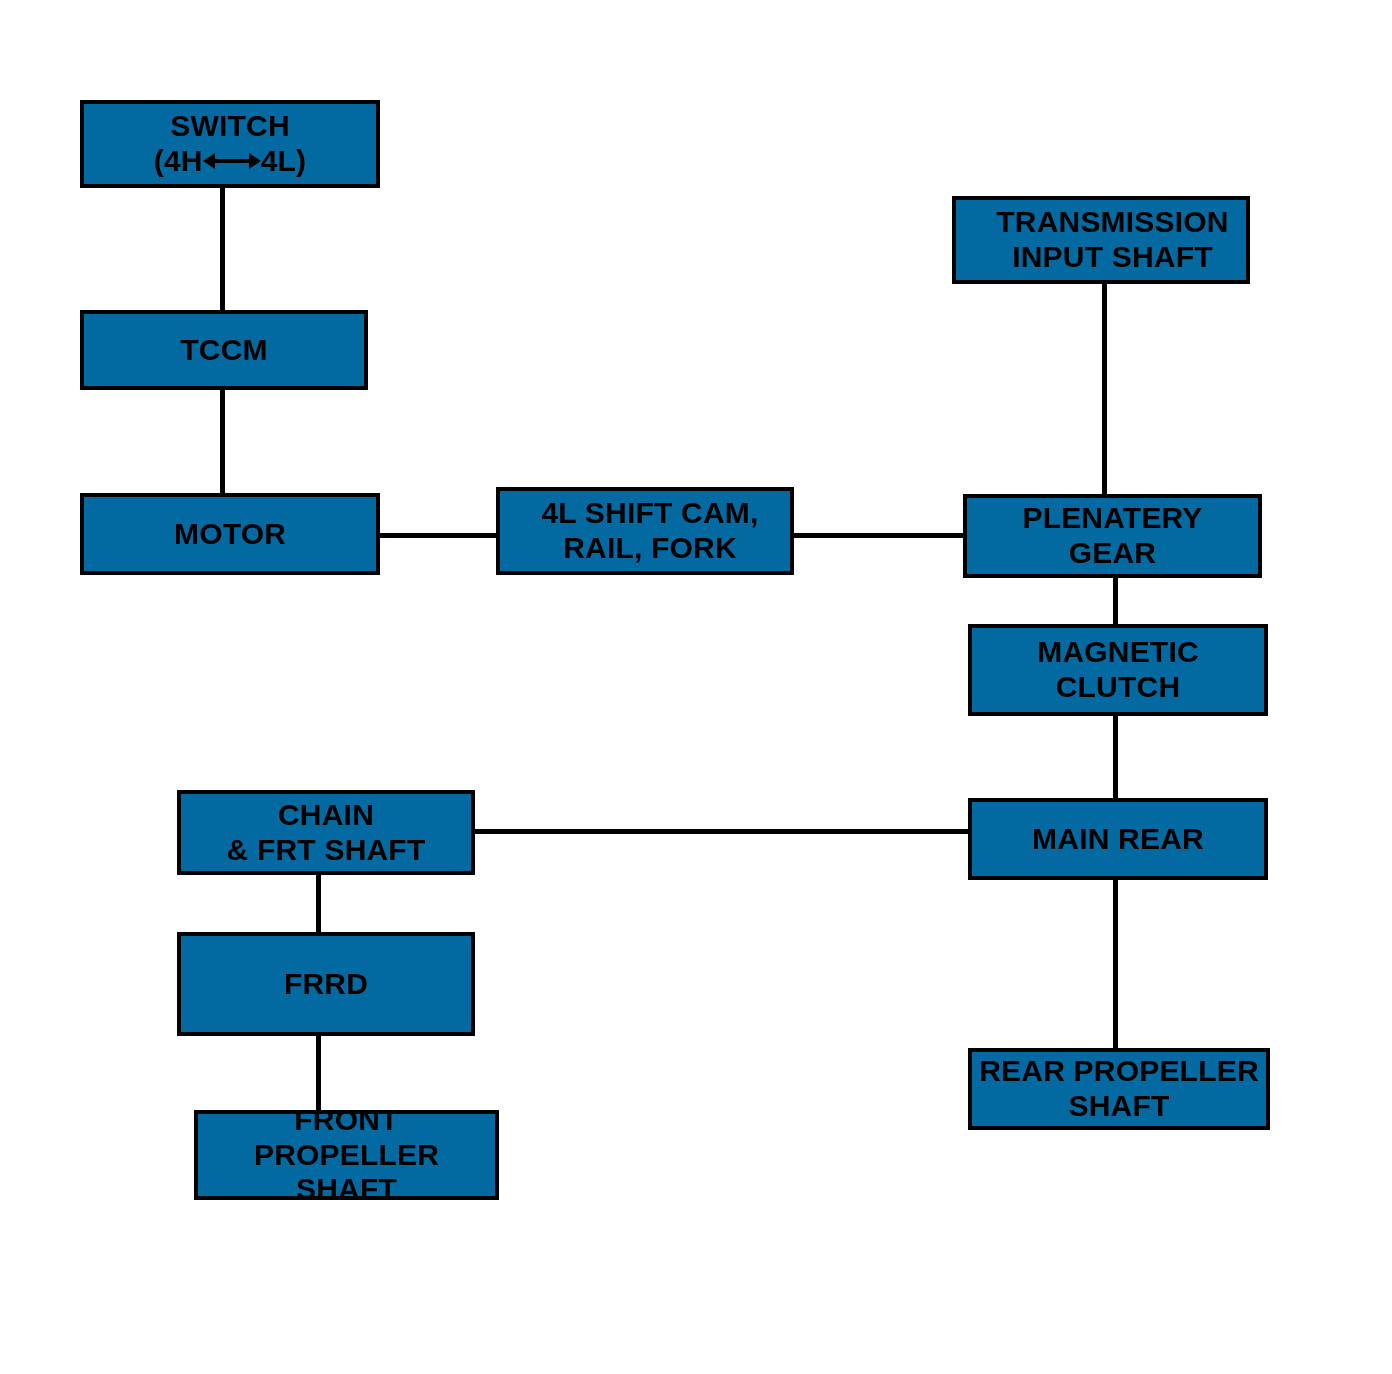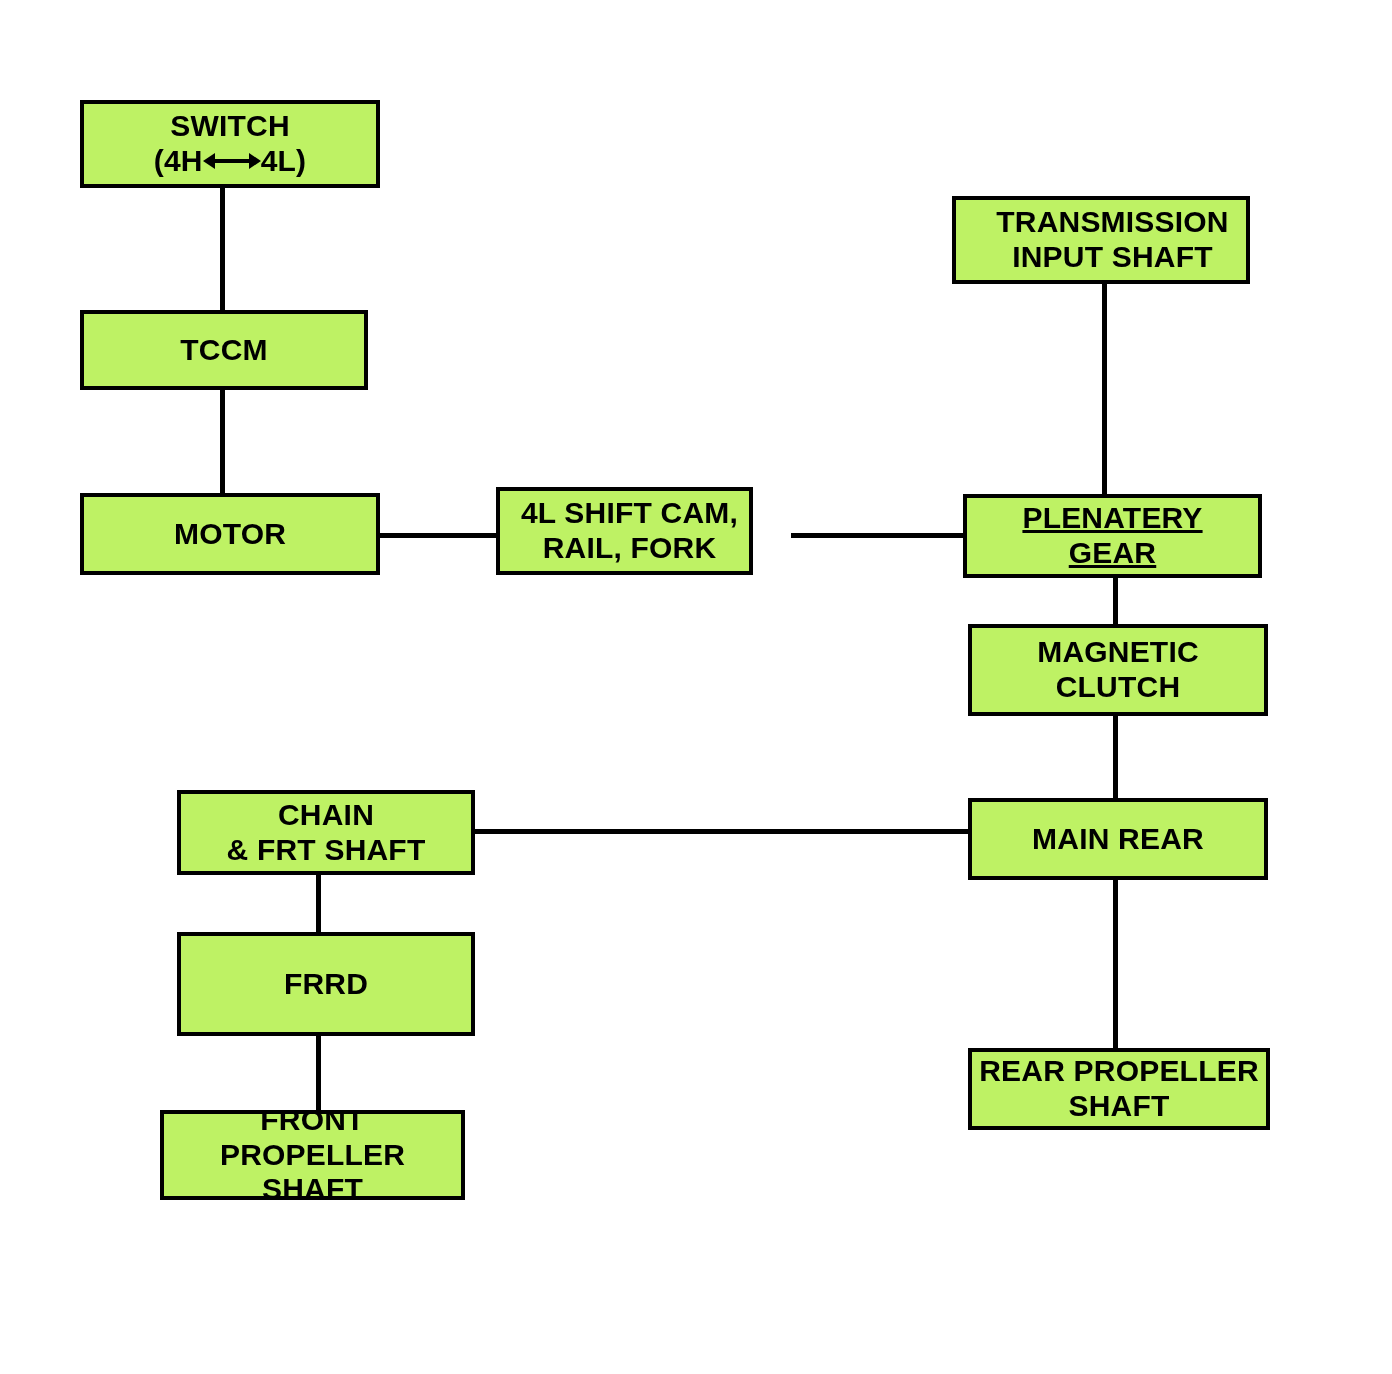--- a/index.html
+++ b/index.html
@@ -15,21 +15,21 @@
     position: relative;
     width: 1392px;
     height: 1374px;
     background: #ffffff;
     overflow: hidden;
   }
   .node-box {
     position: absolute;
     box-sizing: border-box;
     border: 4px solid #000000;
-    background: #bef264;
+    background: #0369a1;
     display: flex;
     align-items: center;
     justify-content: center;
     text-align: center;
     z-index: 3;
   }
   .node-label {
     font-family: "Liberation Sans", sans-serif;
     font-size: 30px;
     font-weight: 700;
@@ -136,31 +136,31 @@
   </div>
 
   <div class="node-box" style="left:80px; top:310px; width:288px; height:80px;">
     <span class="node-label">TCCM</span>
   </div>
 
   <div class="node-box" style="left:80px; top:493px; width:300px; height:82px;">
     <span class="node-label">MOTOR</span>
   </div>
 
-  <div class="node-box" style="left:496px; top:487px; width:257px; height:88px;padding-left:10px;">
+  <div class="node-box" style="left:496px; top:487px; width:298px; height:88px;padding-left:10px;">
     <span class="node-label">4L SHIFT CAM,
 RAIL, FORK</span>
   </div>
 
   <div class="node-box" style="left:952px; top:196px; width:298px; height:88px;padding-left:23px;">
     <span class="node-label">TRANSMISSION
 INPUT SHAFT</span>
   </div>
 
-  <div class="node-box" style="left:963px; top:494px; width:299px; height:84px;text-decoration:underline;">
+  <div class="node-box" style="left:963px; top:494px; width:299px; height:84px;">
     <span class="node-label">PLENATERY
 GEAR</span>
   </div>
 
   <div class="node-box" style="left:968px; top:624px; width:300px; height:92px;">
     <span class="node-label">MAGNETIC
 CLUTCH</span>
   </div>
 
   <div class="node-box" style="left:968px; top:798px; width:300px; height:82px;">
@@ -174,18 +174,18 @@
 
   <div class="node-box" style="left:177px; top:790px; width:298px; height:85px;">
     <span class="node-label">CHAIN
 &amp; FRT SHAFT</span>
   </div>
 
   <div class="node-box" style="left:177px; top:932px; width:298px; height:104px;">
     <span class="node-label">FRRD</span>
   </div>
 
-  <div class="node-box" style="left:160px; top:1110px; width:305px; height:90px;">
+  <div class="node-box" style="left:194px; top:1110px; width:305px; height:90px;">
     <span class="node-label">FRONT PROPELLER
 SHAFT</span>
   </div>
 
 </div>
 
 </body></html>

